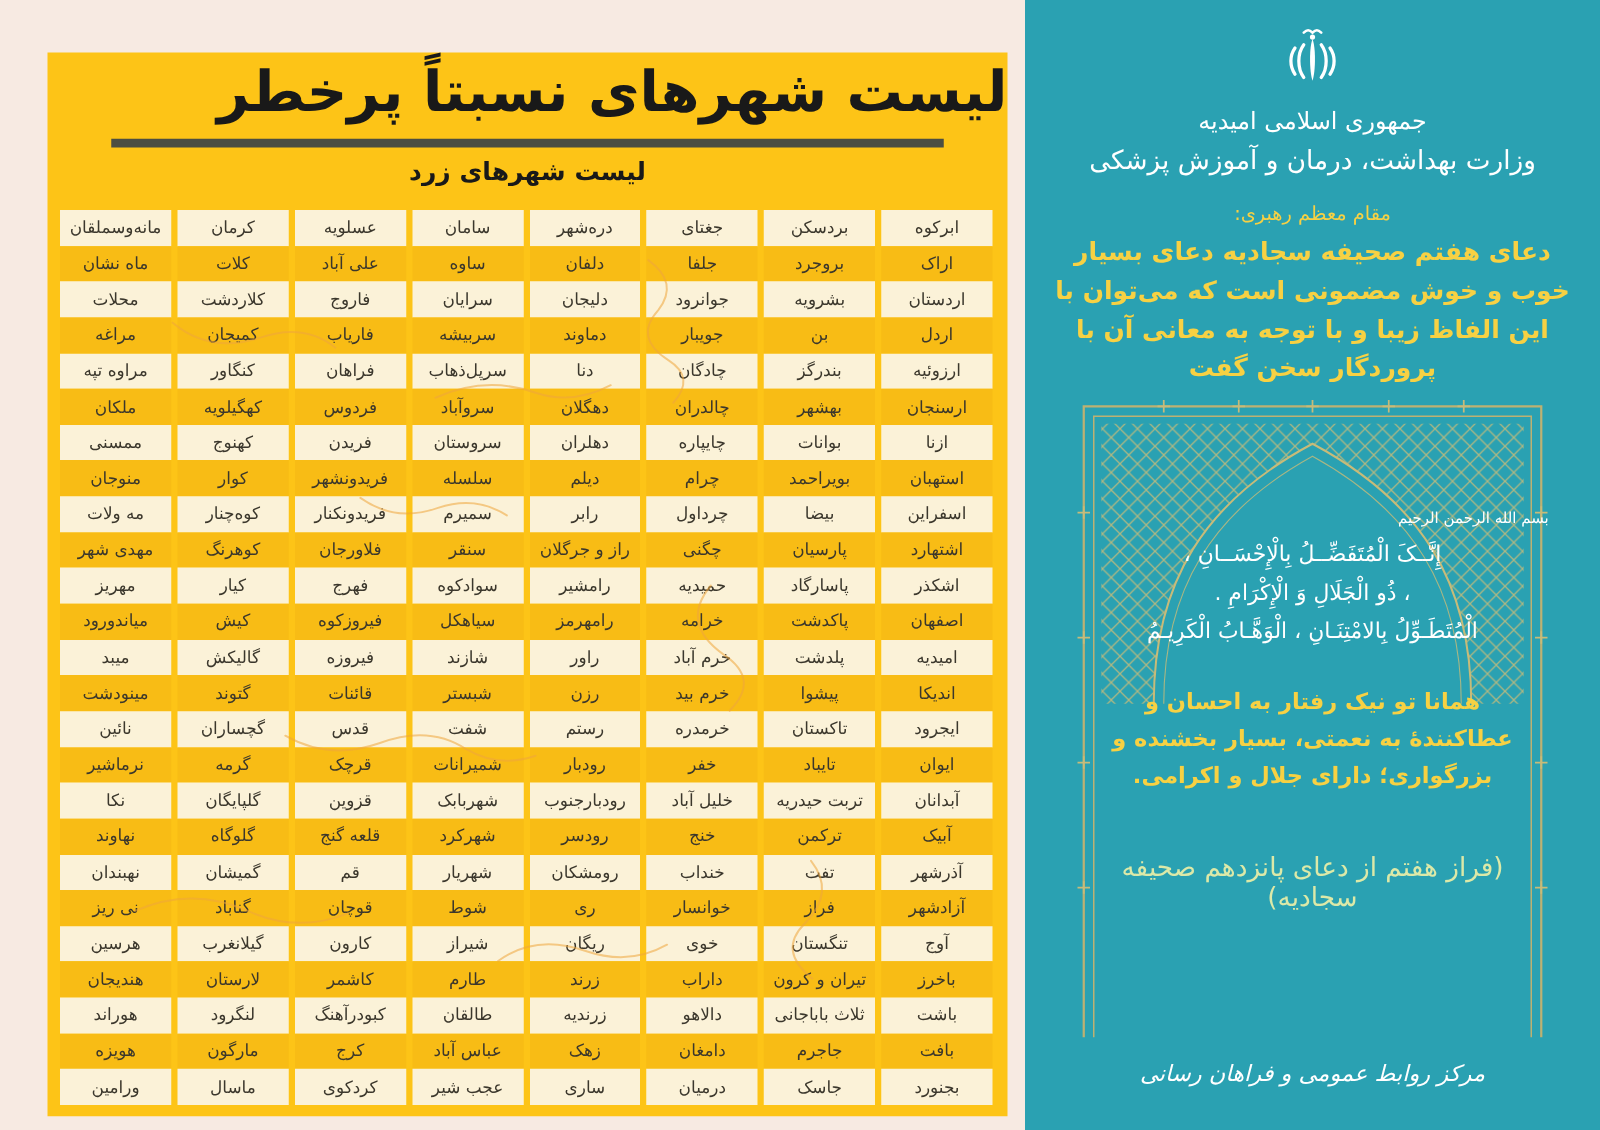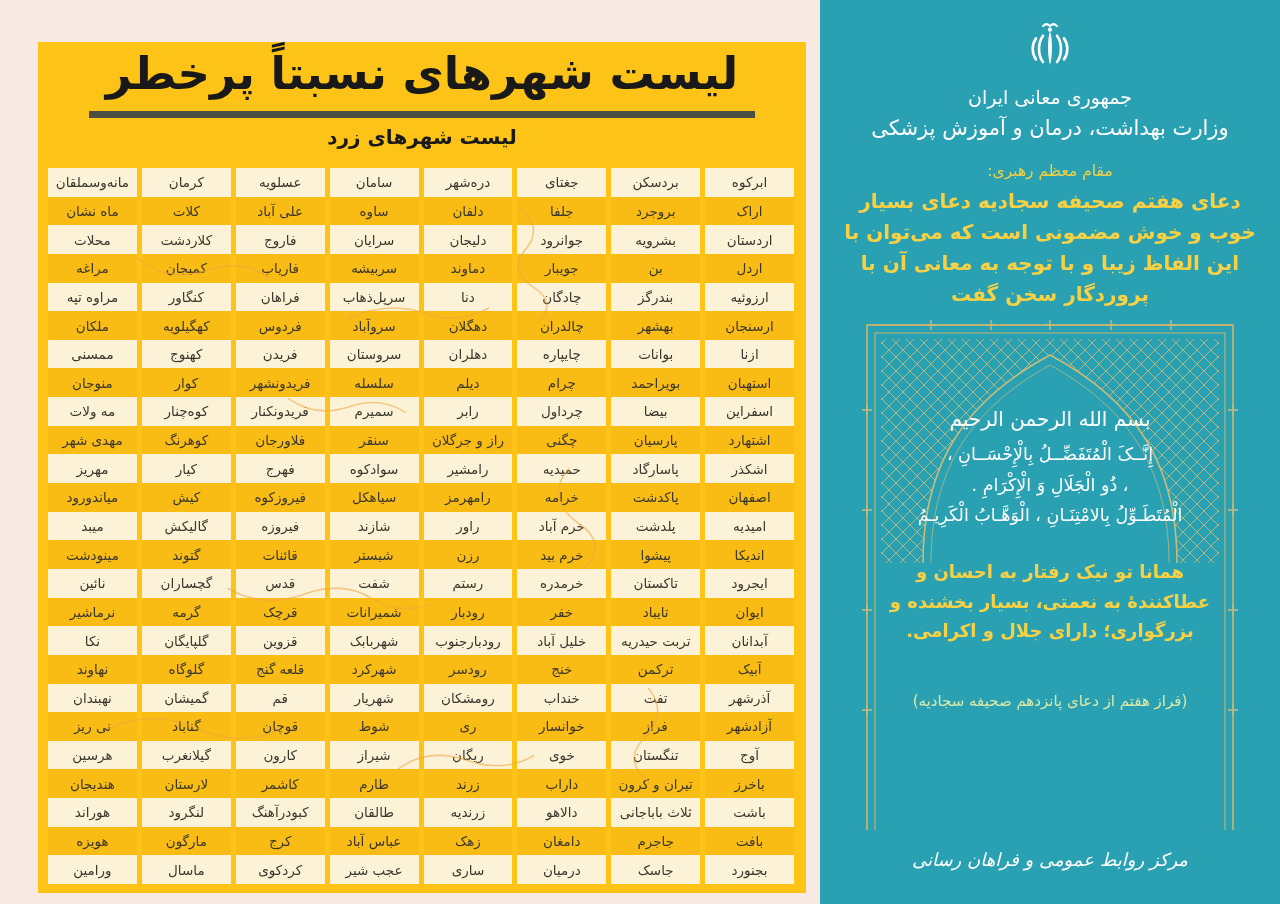--- a/index.html
+++ b/index.html
@@ -10,21 +10,21 @@
     font-family:"DejaVu Sans", sans-serif;
     direction:rtl;
   }
 
   
   .yellow-panel {
     position:absolute; left:38px; top:42px; width:768px; height:851px;
     background:#FDC417;
   }
   .main-title {
-    text-align:center; margin-top:4px;
+    text-align:right; margin-top:4px;
     font-size:45px; font-weight:700; color:#191919; line-height:1.25;
   }
   .divider { width:666px; height:7px; background:#4C4E42; margin:9px auto 7px auto; }
   .sub-title { text-align:center; font-size:20px; font-weight:700; color:#191919; }
 
   .city-table {
     position:absolute; left:10px; right:12px; top:126px; bottom:9px;
     display:grid;
     grid-template-columns:repeat(8,1fr);
     grid-template-rows:repeat(25,1fr);
@@ -57,27 +57,27 @@
   .leader-quote {
     margin:6px auto 0 auto; width:412px;
     font-size:20px; font-weight:700; color:#F7D143; line-height:1.55;
   }
 
   .frame {
     position:absolute; left:41px; top:315px; width:378px; height:515px;
   }
   .frame svg.frame-art { position:absolute; inset:0; }
   .frame-text { position:relative; z-index:3; }
-  .bismillah { margin-top:92px; font-size:20px; color:#ffffff; }
+  .bismillah { margin-top:92px; font-size:12px; color:#ffffff;text-align:right; }
   .prayer { margin-top:8px; padding:0 36px; font-size:17.5px; line-height:1.75; color:#ffffff; }
   .translation {
     margin:26px auto 0 auto; padding:0 28px;
     font-size:18px; font-weight:700; color:#F7D143; line-height:1.65;
   }
-  .footnote { margin-top:46px; font-size:15px; color:#DCE9A8; }
+  .footnote { margin-top:46px; font-size:21px; color:#DCE9A8; }
 
   .panel-footer {
     position:absolute; bottom:34px; width:100%;
     font-size:18px; font-style:italic; color:#ffffff;
   }
 </style>
 </head>
 <body>
 
 <div class="yellow-panel">
@@ -310,21 +310,21 @@
       <path d="M24 7 C27 4 29 4 32 7 C35 4 37 4 40 7" stroke-width="2.4"></path>
       <path d="M16 21 C11 28 11 38 16 45"></path>
       <path d="M48 21 C53 28 53 38 48 45"></path>
       <path d="M24 18 C18 26 18 40 24 48"></path>
       <path d="M40 18 C46 26 46 40 40 48"></path>
     </g>
     <path d="M32 13 C29 20 29 42 32 51 C35 42 35 20 32 13 Z" fill="#ffffff"></path>
     <circle cx="32" cy="11" r="2.4" fill="#ffffff"></circle>
   </svg>
 
-  <div class="gov-line1">جمهوری معانی ایران</div>
+  <div class="gov-line1">جمهوری اسلامی امیدیه</div>
   <div class="gov-line2">وزارت بهداشت، درمان و آموزش پزشکی</div>
 
   <div class="leader-label">مقام معظم رهبری:</div>
   <div class="leader-quote">دعای هفتم صحیفه سجادیه دعای بسیار خوب و خوش مضمونی است که می‌توان با این الفاظ زیبا و با توجه به معانی آن با پروردگار سخن گفت</div>
 
   <div class="frame">
     <svg class="frame-art" width="378" height="515" viewBox="0 0 378 515">
       <defs>
         <pattern id="lat" width="14" height="14" patternUnits="userSpaceOnUse">
           <path d="M0,7 L7,0 L14,7 L7,14 Z" fill="none" stroke="#C7BB79" stroke-width="1" opacity="0.85"></path>

